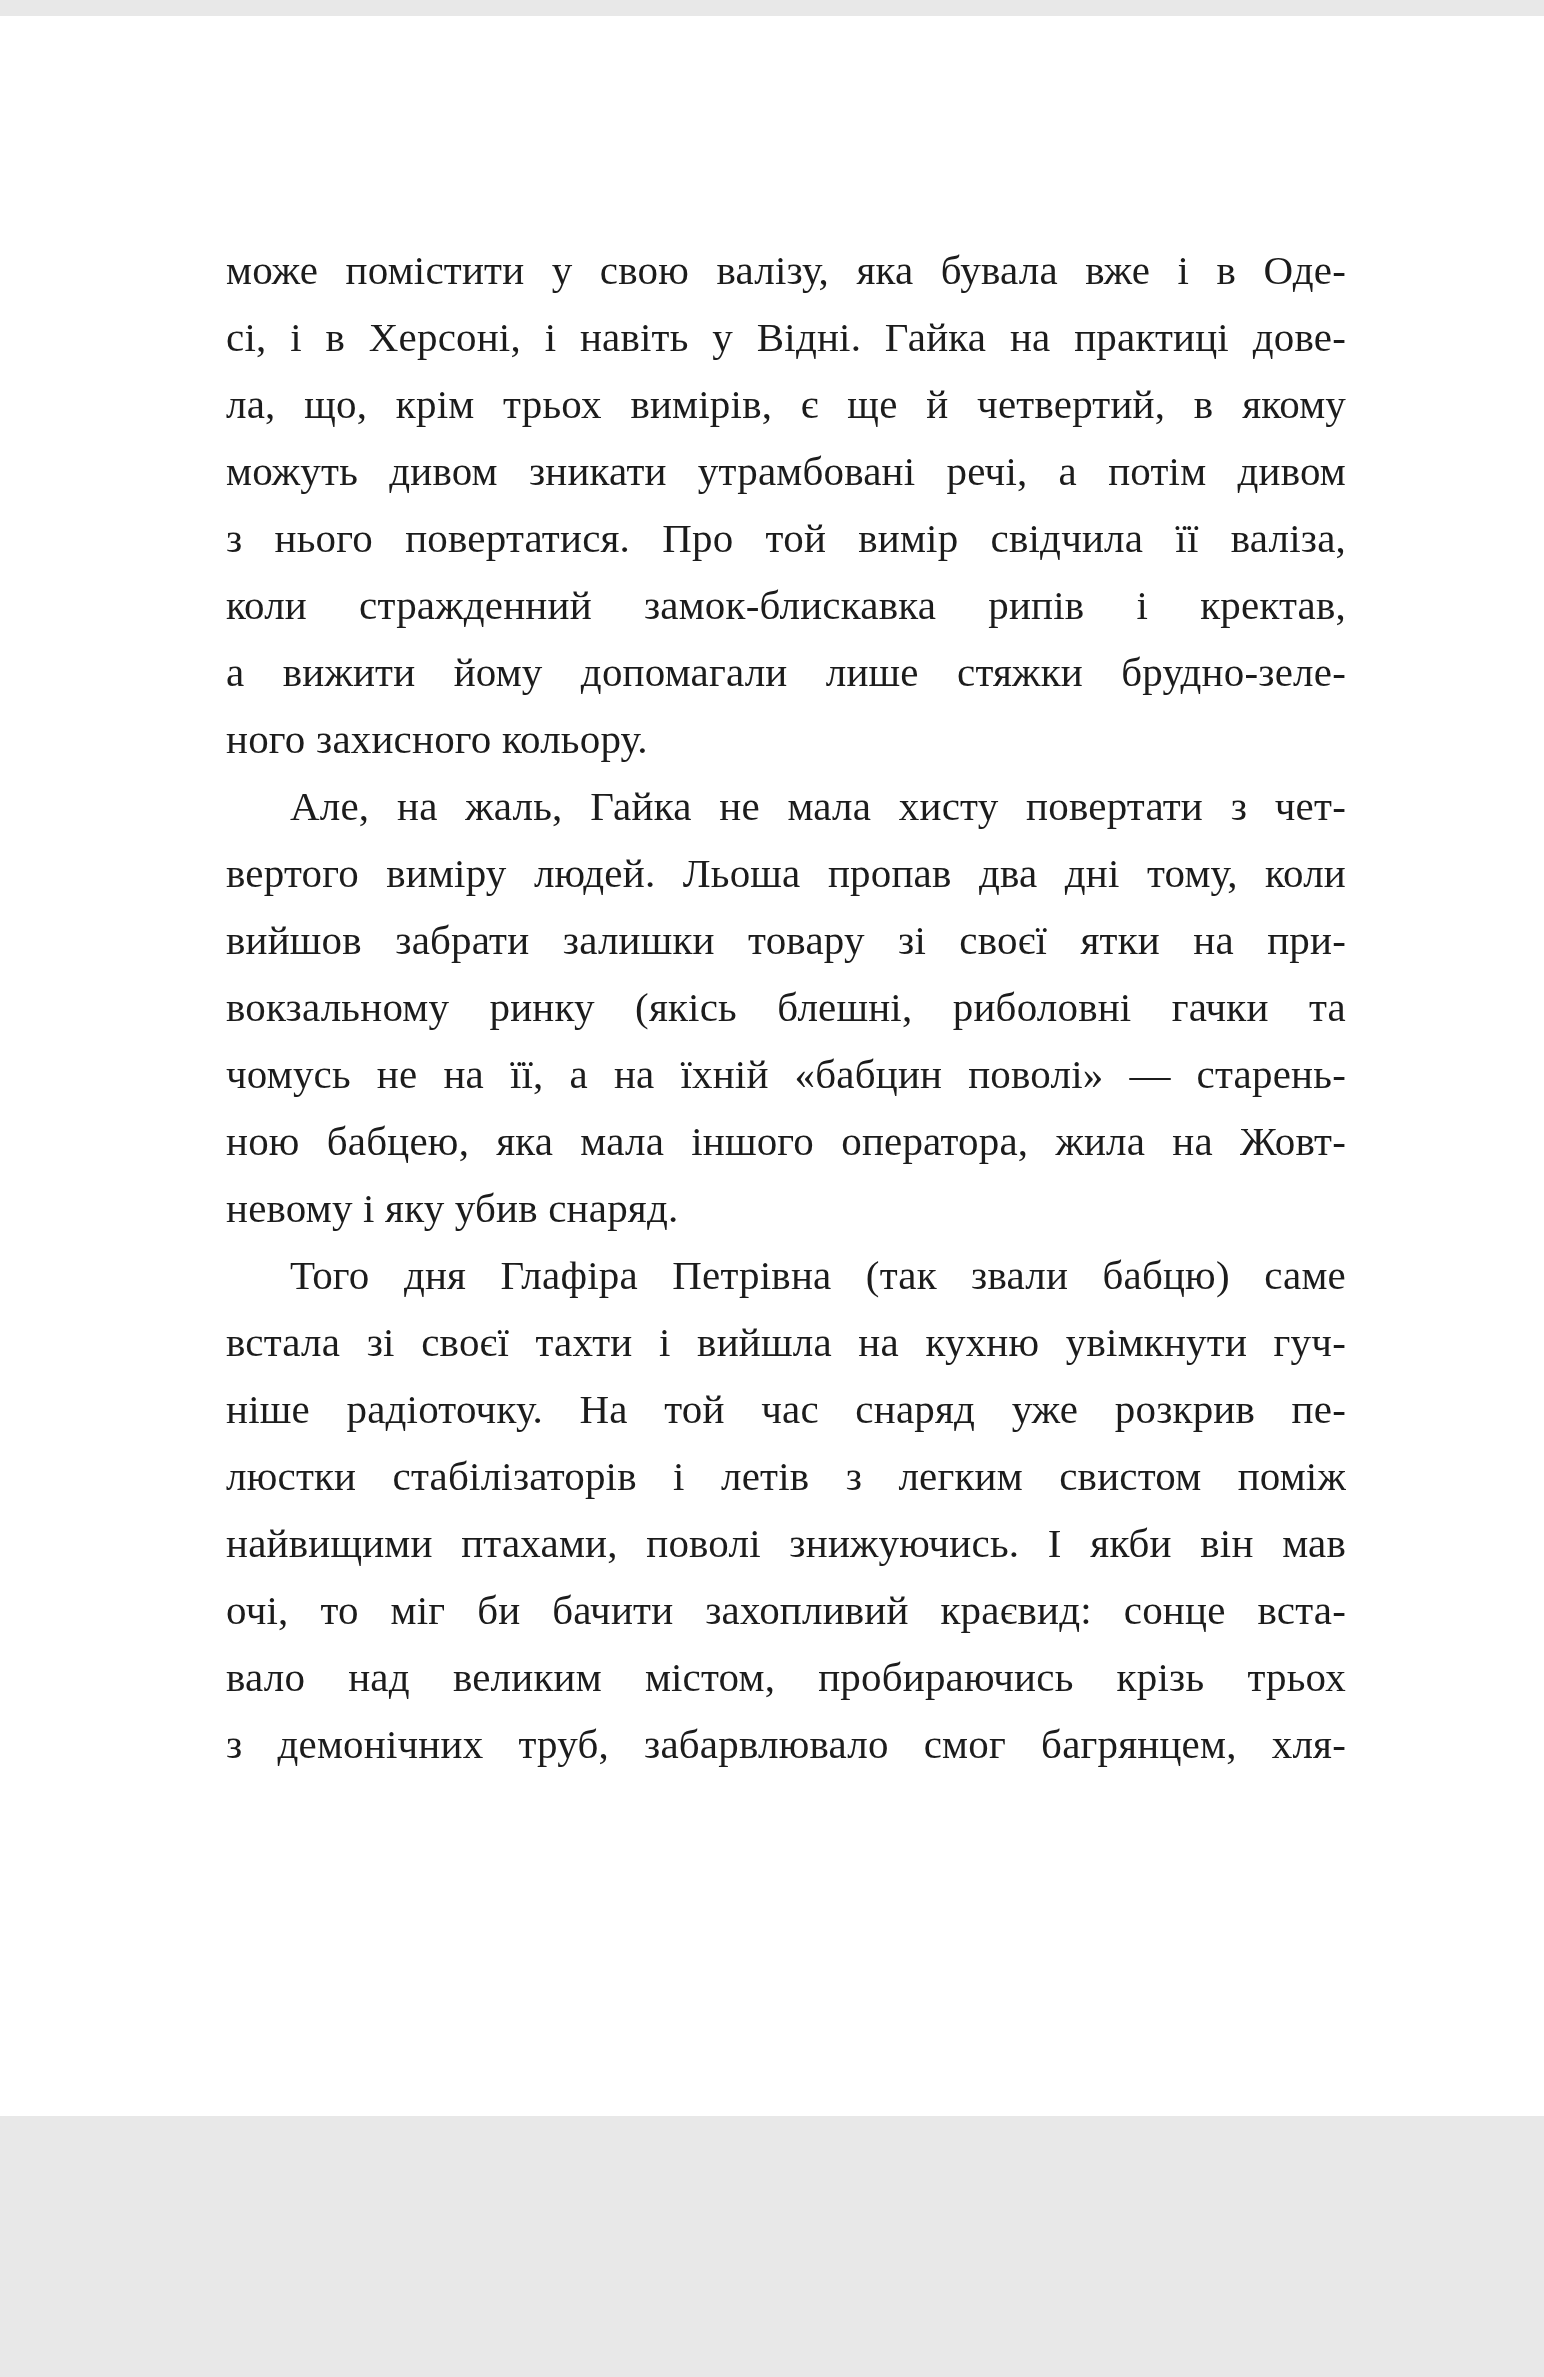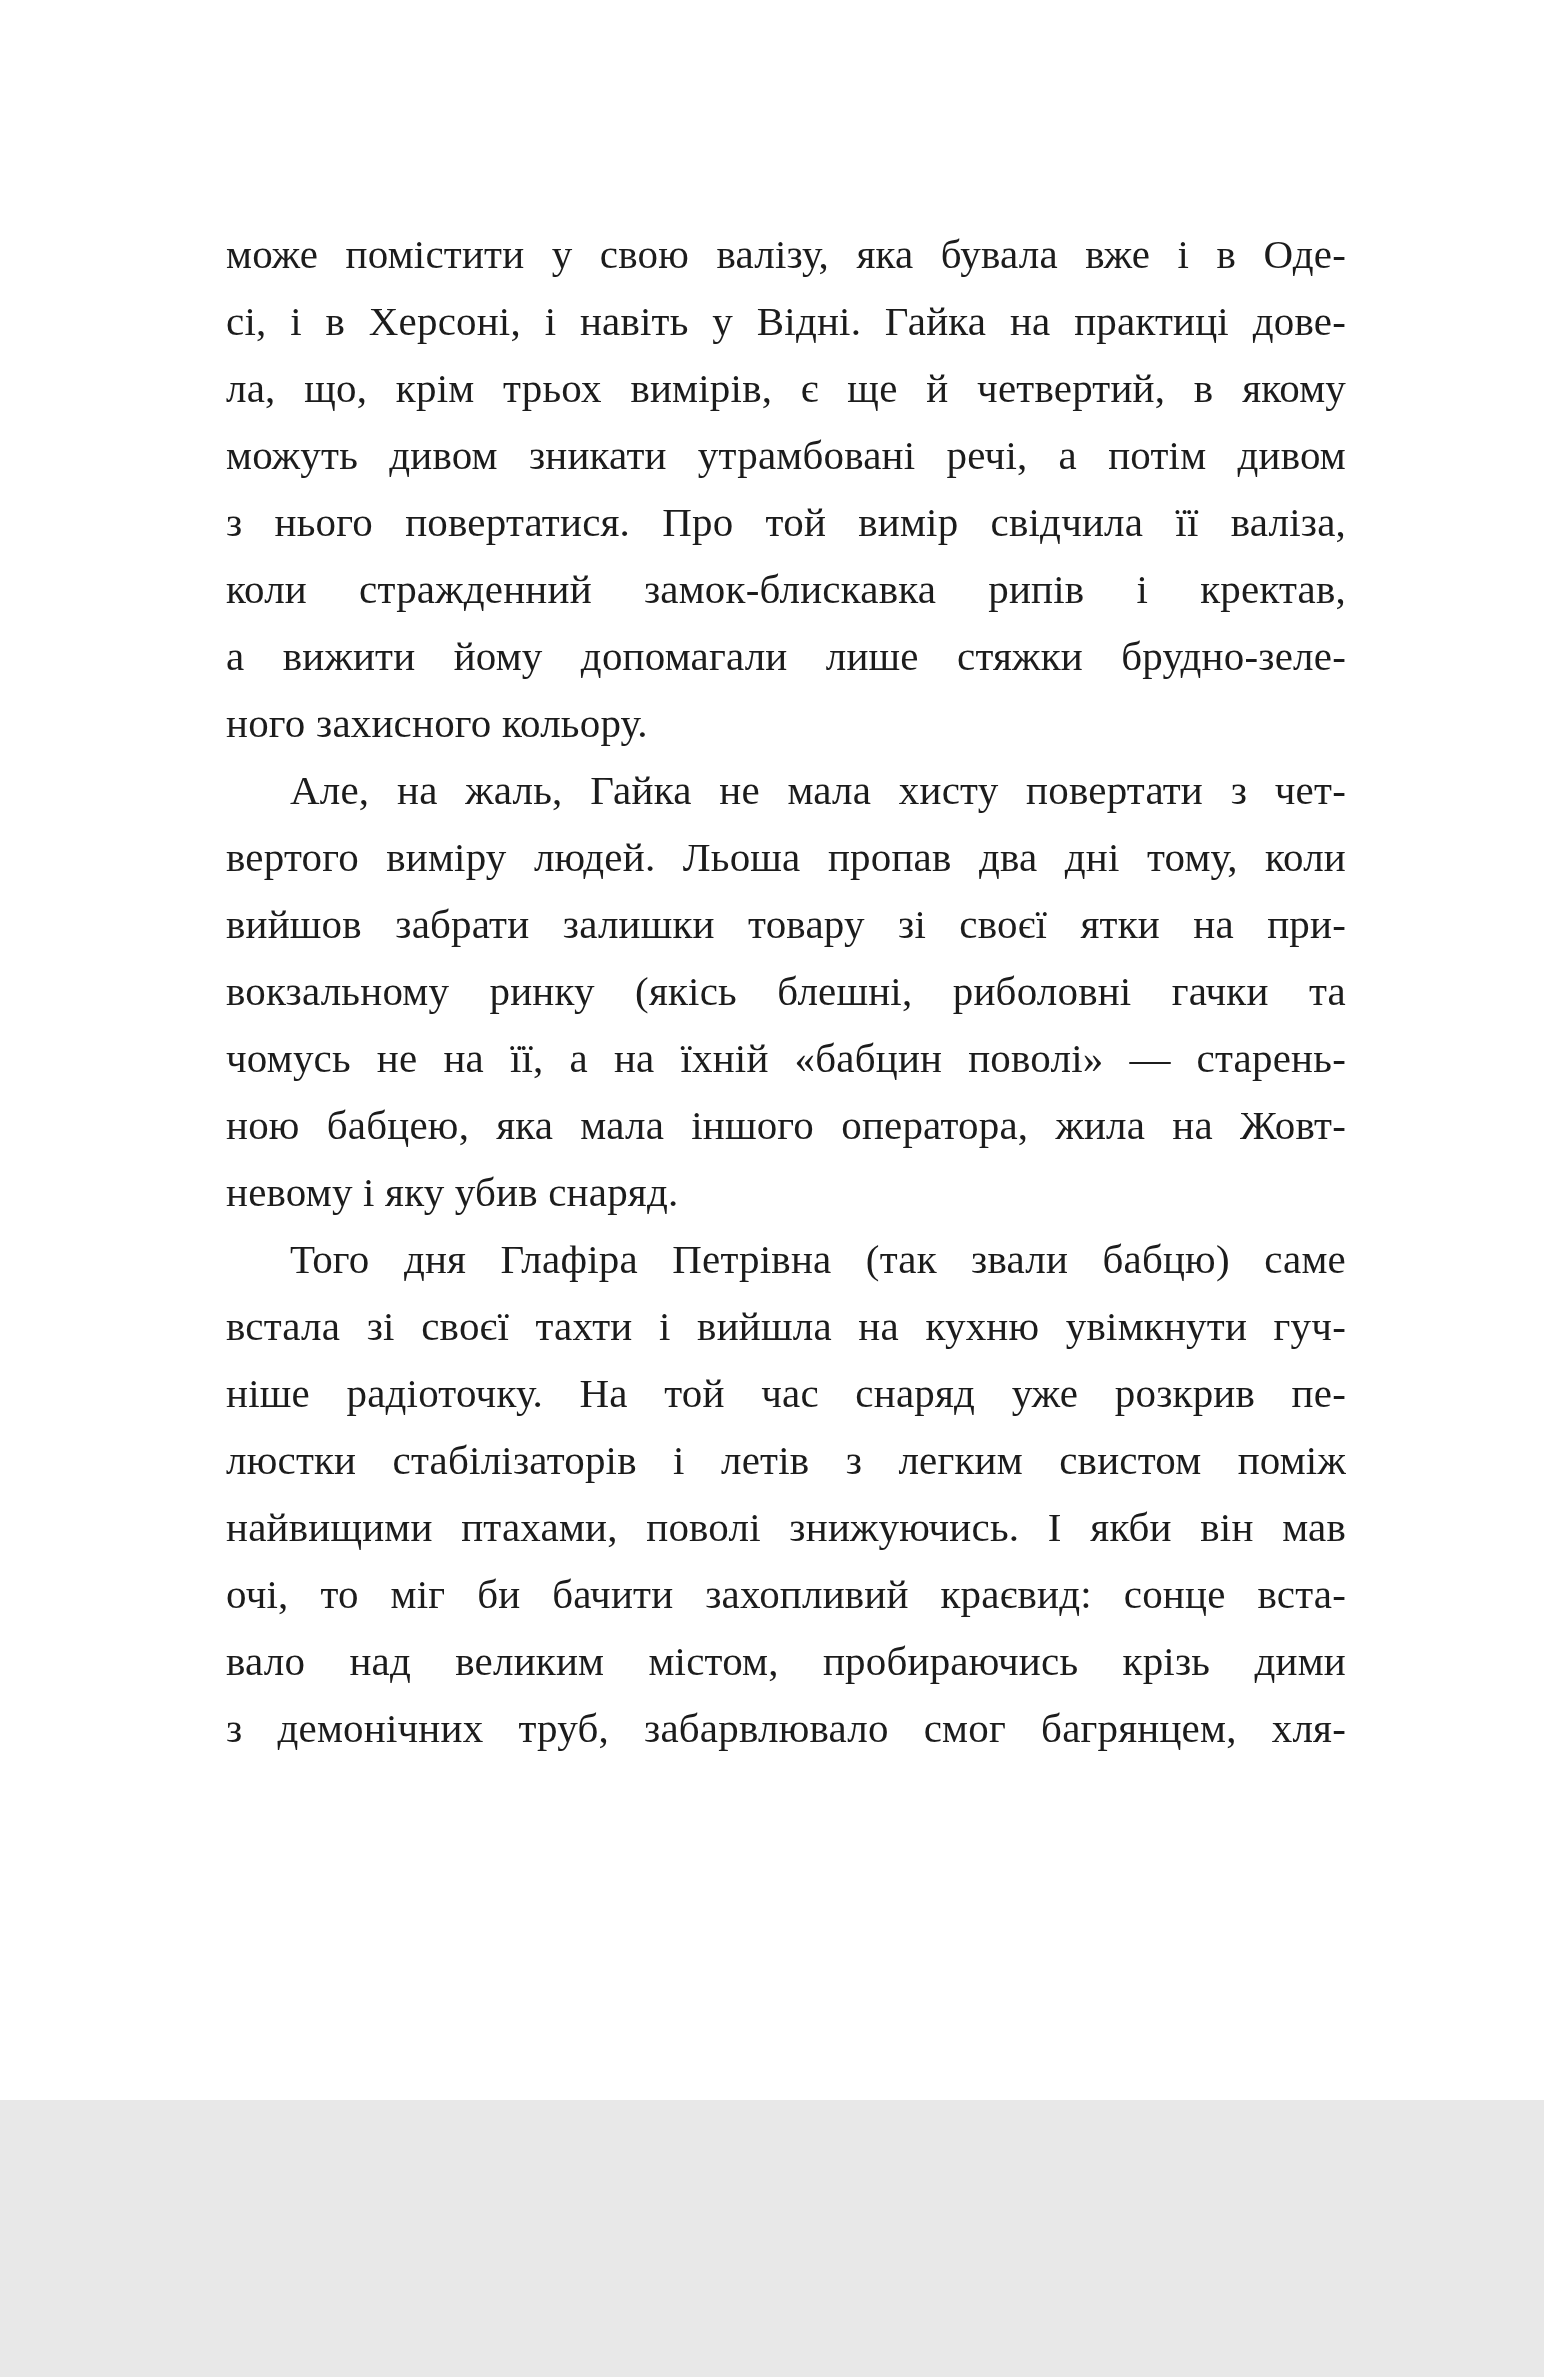--- a/index.html
+++ b/index.html
@@ -4,21 +4,21 @@
 <style>
   html, body {
     margin: 0;
     padding: 0;
     background: #e8e8e8;
   }
   .page {
     position: relative;
     width: 1545px;
     height: 2100px;
-    margin: 0 auto;
+    margin: 16px auto;
     background: var(--bg, #ffffff);
     overflow: hidden;
   }
   .text-block {
     position: absolute;
     left: 226px;
     top: 221px;
     width: 1120px;
   }
   .line {
@@ -72,18 +72,18 @@
       <div class="line">вокзальному ринку (якісь блешні, риболовні гачки та</div>
       <div class="line">чомусь не на її, а на їхній «бабцин поволі» — старень-</div>
       <div class="line">ною бабцею, яка мала іншого оператора, жила на Жовт-</div>
       <div class="line no-justify">невому і яку убив снаряд.</div>
       <div class="line indent">Того дня Глафіра Петрівна (так звали бабцю) саме</div>
       <div class="line">встала зі своєї тахти і вийшла на кухню увімкнути гуч-</div>
       <div class="line">ніше радіоточку. На той час снаряд уже розкрив пе-</div>
       <div class="line">люстки стабілізаторів і летів з легким свистом поміж</div>
       <div class="line">найвищими птахами, поволі знижуючись. І якби він мав</div>
       <div class="line">очі, то міг би бачити захопливий краєвид: сонце вста-</div>
-      <div class="line">вало над великим містом, пробираючись крізь дими</div>
+      <div class="line">вало над великим містом, пробираючись крізь трьох</div>
       <div class="line">з демонічних труб, забарвлювало смог багрянцем, хля-</div>
     </div>
   <div class="page-number">10</div>
 </div>
 
 
 </body></html>

